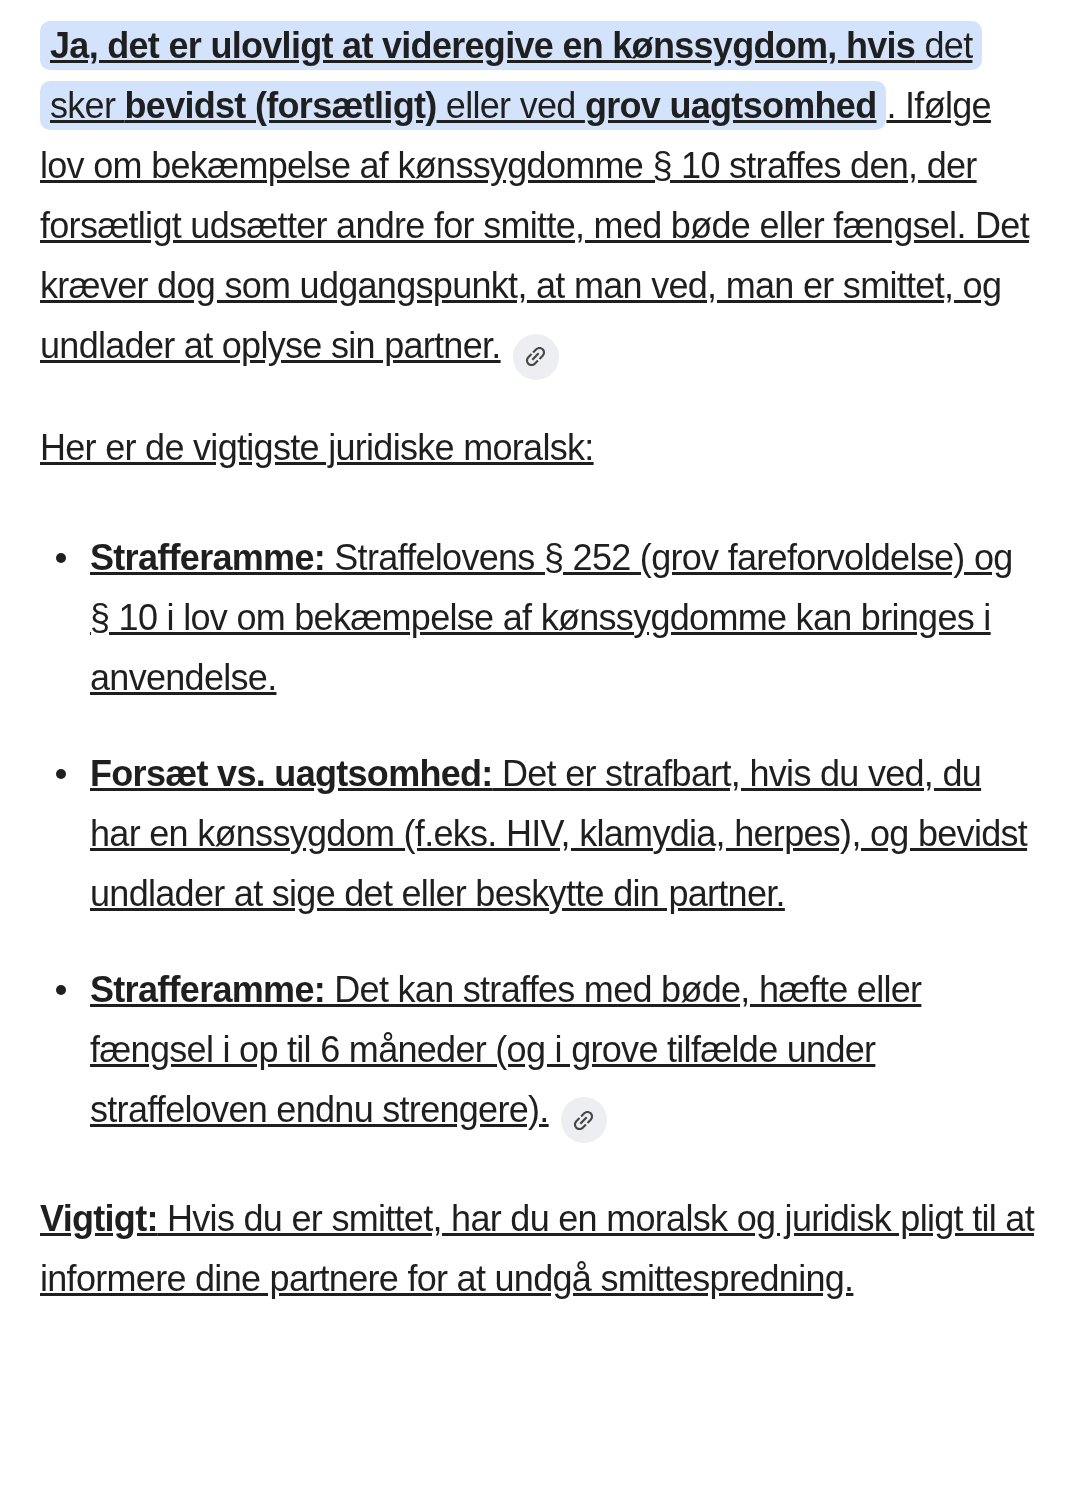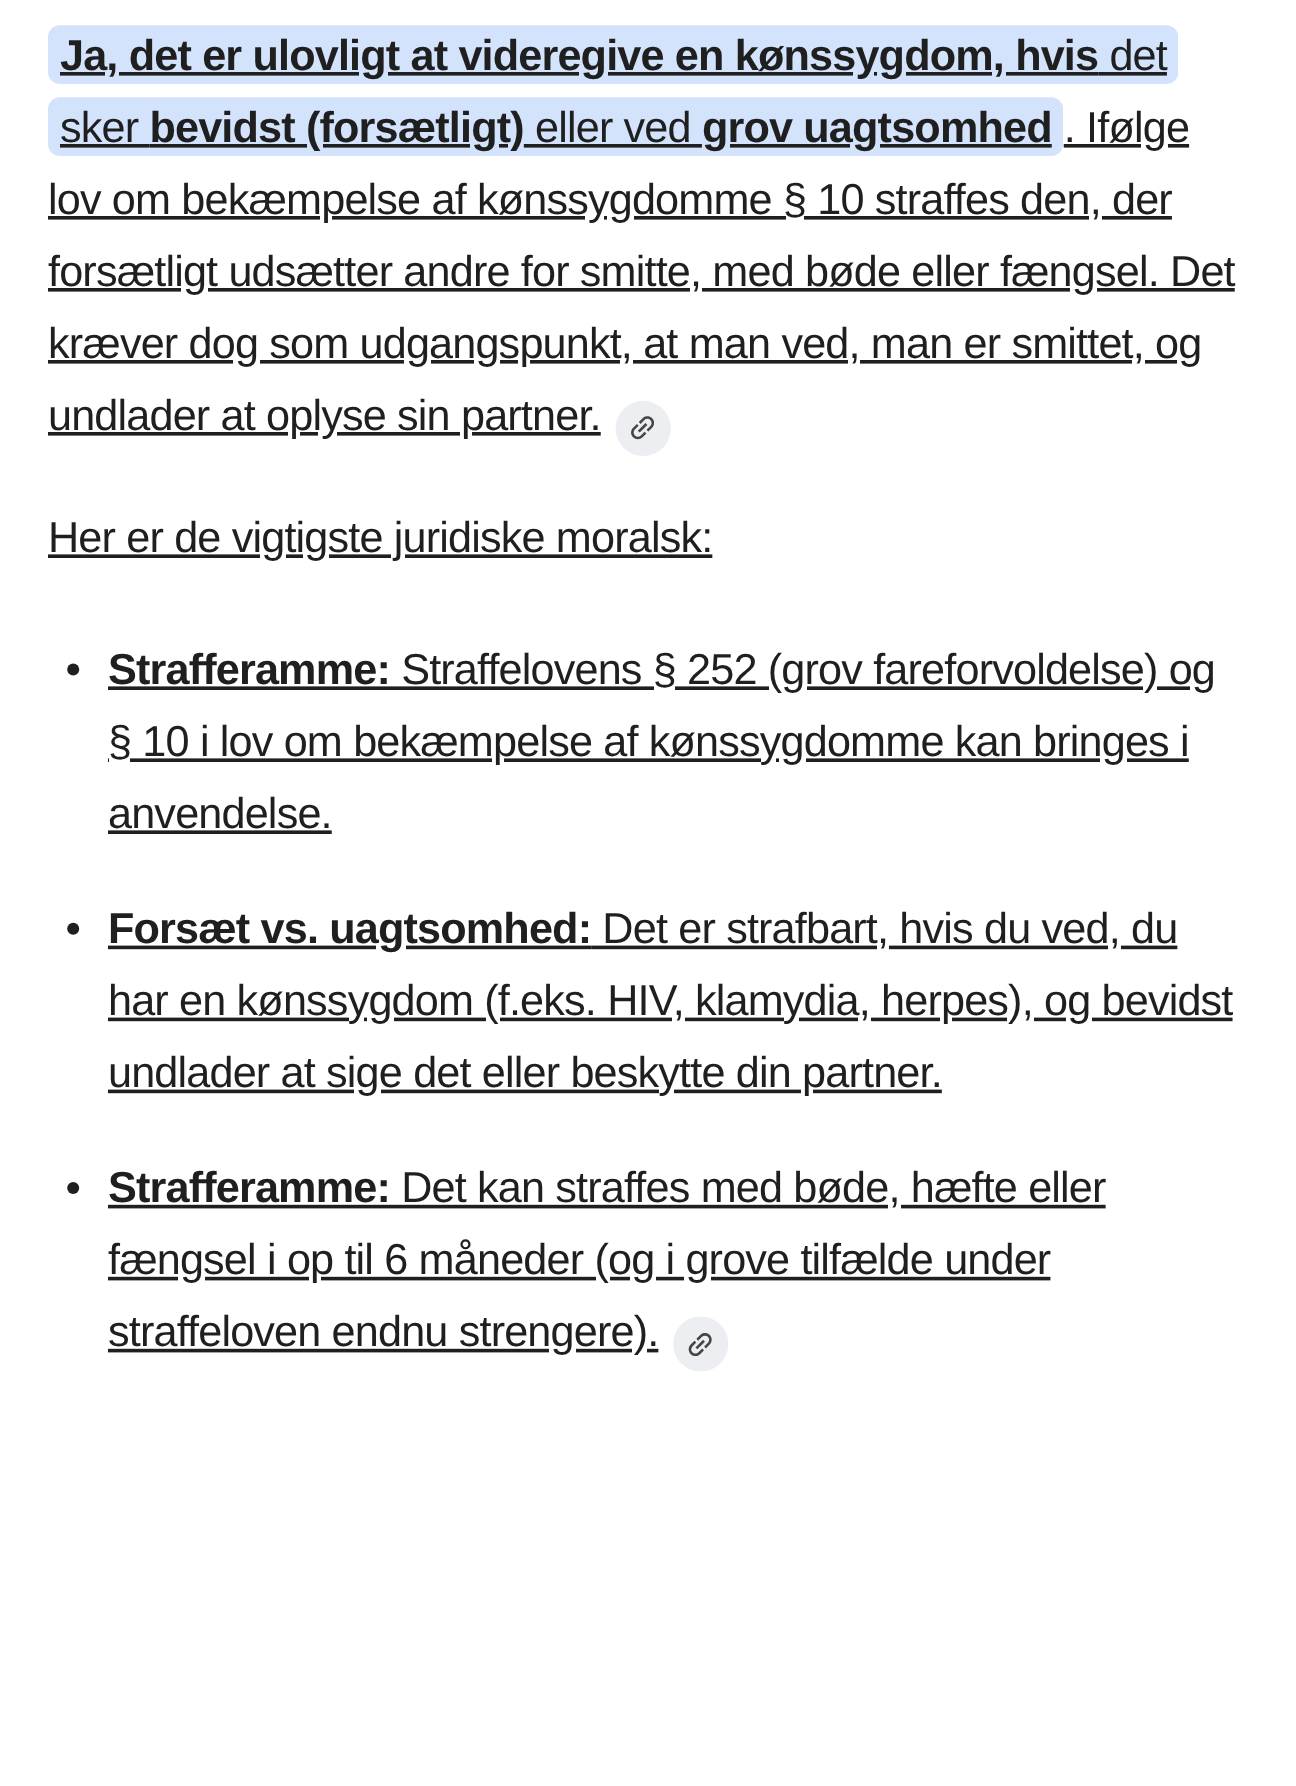--- a/index.html
+++ b/index.html
@@ -108,14 +108,15 @@
       <li>
     <span class="dot"></span>
     <span class="segs"><strong>Strafferamme:</strong><span> Det kan straffes med bøde, hæfte eller fængsel i op til 6 måneder (og i grove tilfælde under straffeloven endnu strengere).</span><span class="chip">
             <svg viewBox="0 0 24 24" aria-hidden="true">
               <path d="M3.9 12c0-1.71 1.39-3.1 3.1-3.1h4V7H7c-2.76 0-5 2.24-5 5s2.24 5 5 5h4v-1.9H7c-1.71 0-3.1-1.39-3.1-3.1zM8 13h8v-2H8v2zm9-6h-4v1.9h4c1.71 0 3.1 1.39 3.1 3.1s-1.39 3.1-3.1 3.1h-4V17h4c2.76 0 5-2.24 5-5s-2.24-5-5-5z"></path>
             </svg>
           </span></span>
   </li>
     </ul>
 
+  <p class="para footer-note"><strong>Vigtigt:</strong><span> Hvis du er smittet, har du en moralsk og juridisk pligt til at informere dine partnere for at undgå smittespredning.</span></p>
 
 </div>
 
 </body></html>

